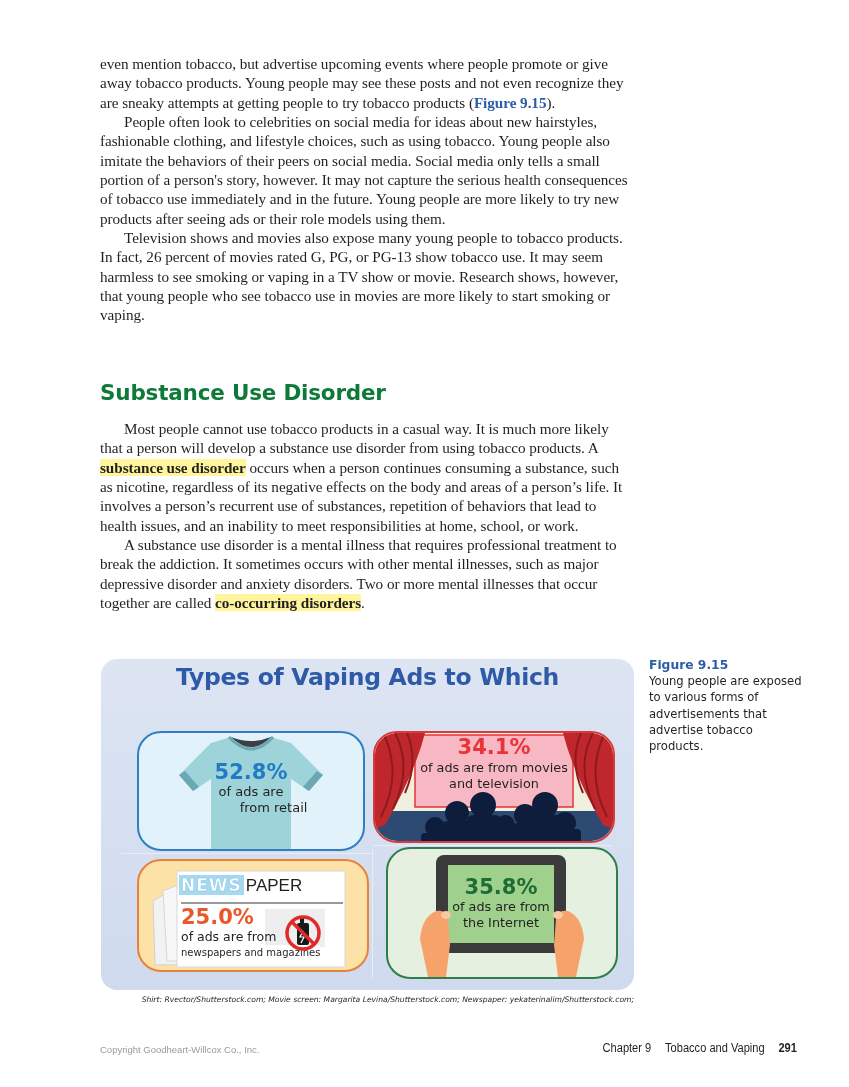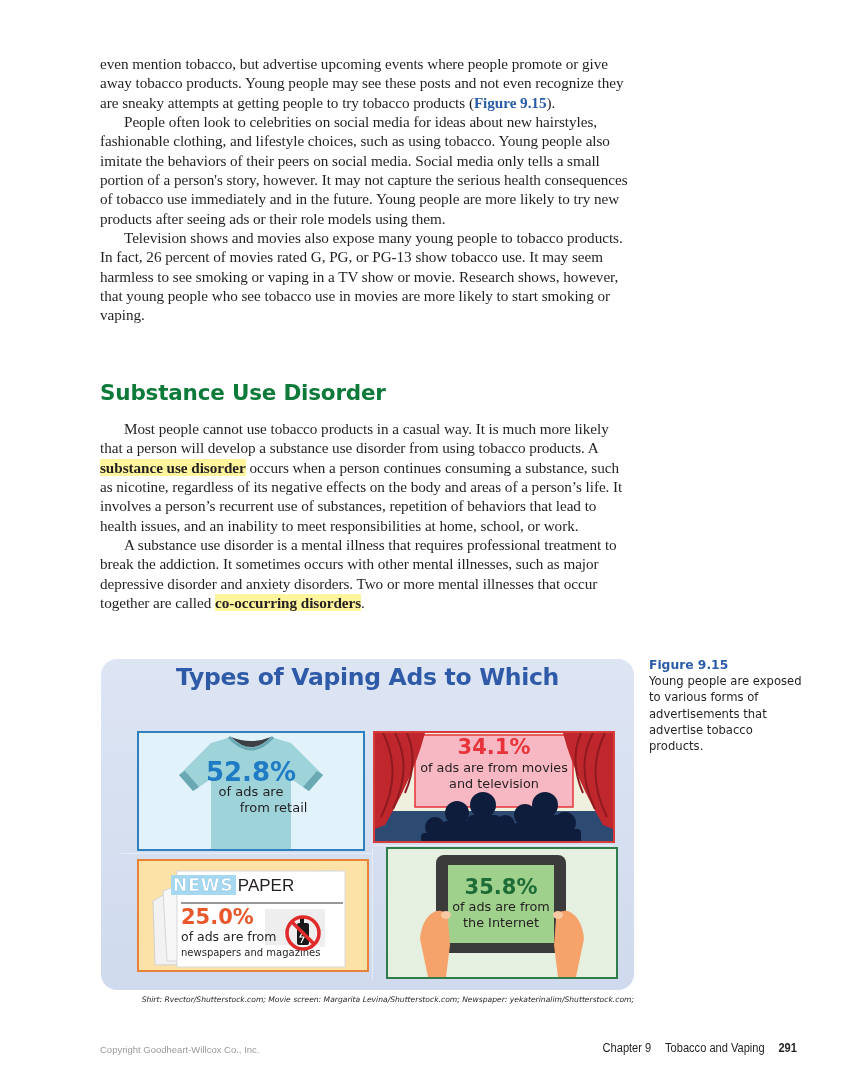--- a/index.html
+++ b/index.html
@@ -27,21 +27,21 @@
   .info {
     position: absolute; left: 101px; top: 659px; width: 533px; height: 331px;
     background: linear-gradient(180deg, #dde5f3 0%, #cfdaee 100%);
     border-radius: 16px;
   }
   .info-title {
     position: absolute; left: 0; top: 4px; width: 533px; text-align: center;
     font-family: "DejaVu Sans", "Liberation Sans", sans-serif; font-weight: bold;
     font-size: 23.5px; line-height: 28px; color: #2e5aa8; letter-spacing: -0.3px;
   }
-  .panel { position: absolute; border-radius: 0; overflow: hidden; }
+  .panel { position: absolute; border-radius: 24px; overflow: hidden; }
   .p-retail { left: 36px; top: 72px; width: 224px; height: 116px; background: #e1f2fb; border: 2px solid #2f7fc1; }
   .p-movies { left: 272px; top: 72px; width: 238px; height: 108px; background: #fff; border: 2px solid #d83b3b; }
   .p-news { left: 36px; top: 200px; width: 228px; height: 109px; background: #fde2a7; border: 2px solid #e8823a; }
   .p-internet { left: 285px; top: 188px; width: 228px; height: 128px; background: #e6f0e0; border: 2px solid #2e7d4a; }
 
   .divider-h { position: absolute; background: #e8eef8; height: 1px; }
   .divider-v { position: absolute; background: #e8eef8; width: 1px; }
 
   .pct { font-family: "DejaVu Sans", "Liberation Sans", sans-serif; font-weight: bold; }
   .desc { font-family: "DejaVu Sans", "Liberation Sans", sans-serif; color: #231f20; }
@@ -97,21 +97,21 @@
   <div class="divider-v" style="left:271px; top:190px; height:130px;"></div>
 
   <div class="panel p-retail">
     <svg width="224" height="116" style="position:absolute;left:0;top:0;">
       <path d="M72 10 L92 4 Q112 16 132 4 L152 10 L184 42 L170 58 L152 46 L152 120 L72 120 L72 46 L54 58 L40 42 Z" fill="#9ed3da"></path>
       <path d="M40 42 L54 58 L60 54 L46 38 Z M184 42 L170 58 L164 54 L178 38 Z" fill="#6aa9b3"></path>
       <path d="M92 4 Q112 24 132 4 Q112 12 92 4 Z" fill="#3c3f44"></path>
       <path d="M90 4 Q112 28 134 4" stroke="#6aa9b3" stroke-width="3" fill="none"></path>
     </svg>
     <div style="position:absolute; left:0; top:28px; width:224px; text-align:center;">
-      <div class="pct" style="font-size:26px; line-height:23px; color:#1f7cc4;">52.8%</div>
+      <div class="pct" style="font-size:21px; line-height:23px; color:#1f7cc4;">52.8%</div>
       <div class="desc" style="font-size:13px; line-height:16px;">of ads are</div>
       <div class="desc" style="font-size:13px; line-height:16px;padding-left:45px;">from retail</div>
     </div>
   </div>
 
   <div class="panel p-movies">
     <svg width="238" height="108" style="position:absolute;left:0;top:0;">
       <rect x="0" y="0" width="238" height="108" fill="#eff0dd"></rect>
       <rect x="40" y="2" width="158" height="72" fill="#f8b8c3" stroke="#e8333a" stroke-width="1.5"></rect>
       <rect x="0" y="78" width="238" height="30" fill="#2d4a72"></rect>
@@ -144,21 +144,21 @@
   </div>
 
   <div class="panel p-news">
     <svg width="228" height="109" style="position:absolute;left:0;top:0;">
       <path d="M14 40 L54 16 L200 14 L206 102 L16 104 Z" fill="#f2f2f2" stroke="#d0d0d0"></path>
       <path d="M24 30 L70 12 L196 10 L200 100 L28 100 Z" fill="#f7f7f7" stroke="#d6d6d6"></path>
       <rect x="38" y="10" width="168" height="96" fill="#ffffff" stroke="#d8d8d8"></rect>
       <line x1="42" y1="42" x2="204" y2="42" stroke="#333" stroke-width="1"></line>
       <rect x="126" y="48" width="60" height="38" fill="#eeeeee"></rect>
     </svg>
-    <div style="position:absolute; left:32px; top:14px; height:24px;">
+    <div style="position:absolute; left:40px; top:14px; height:24px;">
       <span class="pct" style="font-size:17px; color:#ffffff; background:#a6d8f0; padding:0 2px; -webkit-text-stroke:0.4px #7fbfe0; letter-spacing:1px;">NEWS</span><span style="font-family:'Liberation Sans', sans-serif; font-size:17px; color:#231f20; margin-left:2px;">PAPER</span>
     </div>
     <div style="position:absolute; left:42px; top:44px;">
       <div class="pct" style="font-size:21px; line-height:24px; color:#e8582a;">25.0%</div>
       <div class="desc" style="font-size:12.5px; line-height:16px;">of ads are from</div>
       <div class="desc" style="font-size:10px; line-height:16px; background:#fff;">newspapers and magazines</div>
     </div>
     <svg width="40" height="40" style="position:absolute; left:144px; top:52px;">
       <rect x="14" y="10" width="12" height="22" rx="2" fill="#1a1a1a"></rect>
       <rect x="17" y="5" width="4" height="6" fill="#1a1a1a"></rect>

